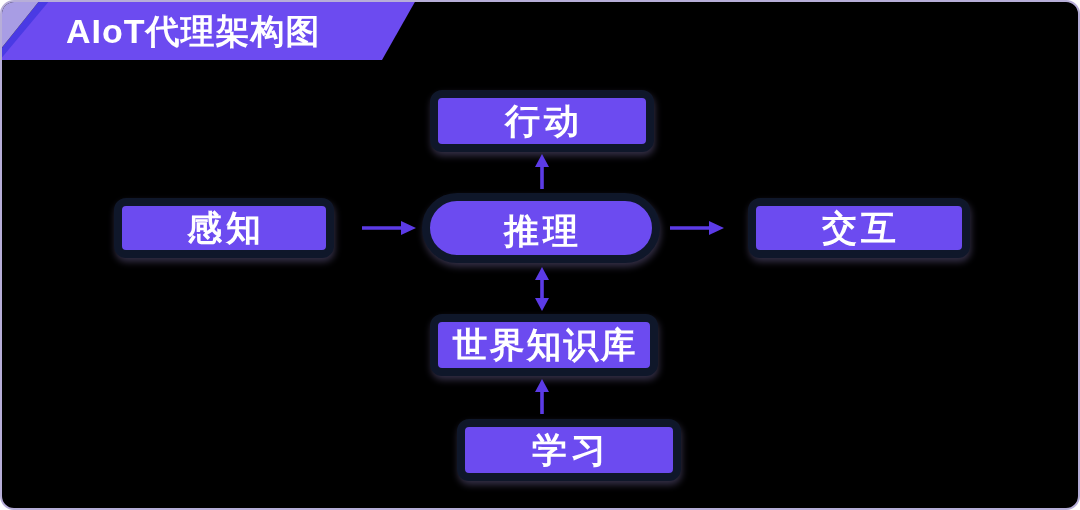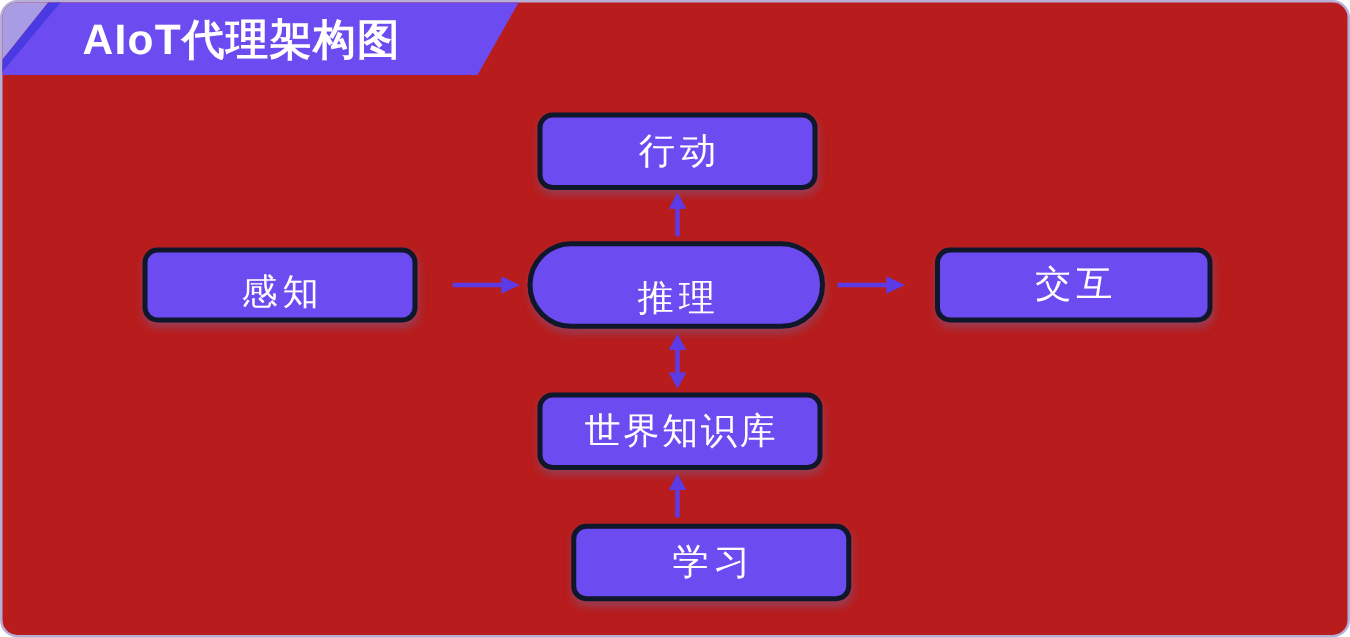--- a/index.html
+++ b/index.html
@@ -1,20 +1,20 @@
 <!DOCTYPE html>
 <html><head>
 <meta charset="utf-8">
 <style>
   html,body{margin:0;padding:0;background:#ffffff;font-family:"Liberation Sans",sans-serif;}
   .card{
     position:relative;
     width:1080px;height:510px;
     box-sizing:border-box;
-    background:#b91c1c;
+    background:#000000;
     border:2px solid #b7aed8;
     border-radius:14px;
     overflow:hidden;
     padding-left:36px;
   }
   
   .banner{position:absolute;top:-2px;left:-2px;width:416px;height:60px;}
   .banner-main{
     position:absolute;inset:0;
     background:#6c4bf0;
@@ -33,30 +33,30 @@
   .banner-title{
     position:absolute;left:66px;top:9px;
     color:#ffffff;font-size:34px;font-weight:bold;
     letter-spacing:1px;white-space:nowrap;
   }
   
   .node{
     position:absolute;
     box-sizing:border-box;
     background:#6c4bf0;
-    border:4px solid #0f172a;
+    border:8px solid #0f172a;
     border-radius:12px;
     box-shadow:1px 4px 7px rgba(112,102,152,0.45);
     display:flex;align-items:center;justify-content:center;
-    color:#ffffff;font-size:29px;font-weight:normal;
+    color:#ffffff;font-size:35px;font-weight:bold;
     letter-spacing:4px;text-indent:4px;
   }
   .node.pill{border-radius:36px;align-items:flex-end;}
   #node-action     {left:428px;top:88px; width:224px;height:62px;}
-  #node-perception {left:112px;top:196px;width:220px;height:60px;align-items:flex-end;}
+  #node-perception {left:112px;top:196px;width:220px;height:60px;}
   #node-reasoning  {left:420px;top:191px;width:238px;height:70px;}
   #node-interaction{left:746px;top:196px;width:222px;height:60px;text-align:center;}
   #node-knowledge  {left:428px;top:312px;width:228px;height:62px;letter-spacing:2px;text-indent:2px;}
   #node-learning   {left:428px;top:417px;width:224px;height:62px;margin-left:27px;}
   
   .arrow{position:absolute;line-height:0;}
   #arrow-perception-reasoning{left:358px;top:217px;}
   #arrow-reasoning-interaction{left:666px;top:217px;}
   #arrow-reasoning-action{left:530px;top:151px;}
   #arrow-reasoning-knowledge{left:530px;top:264px;}

